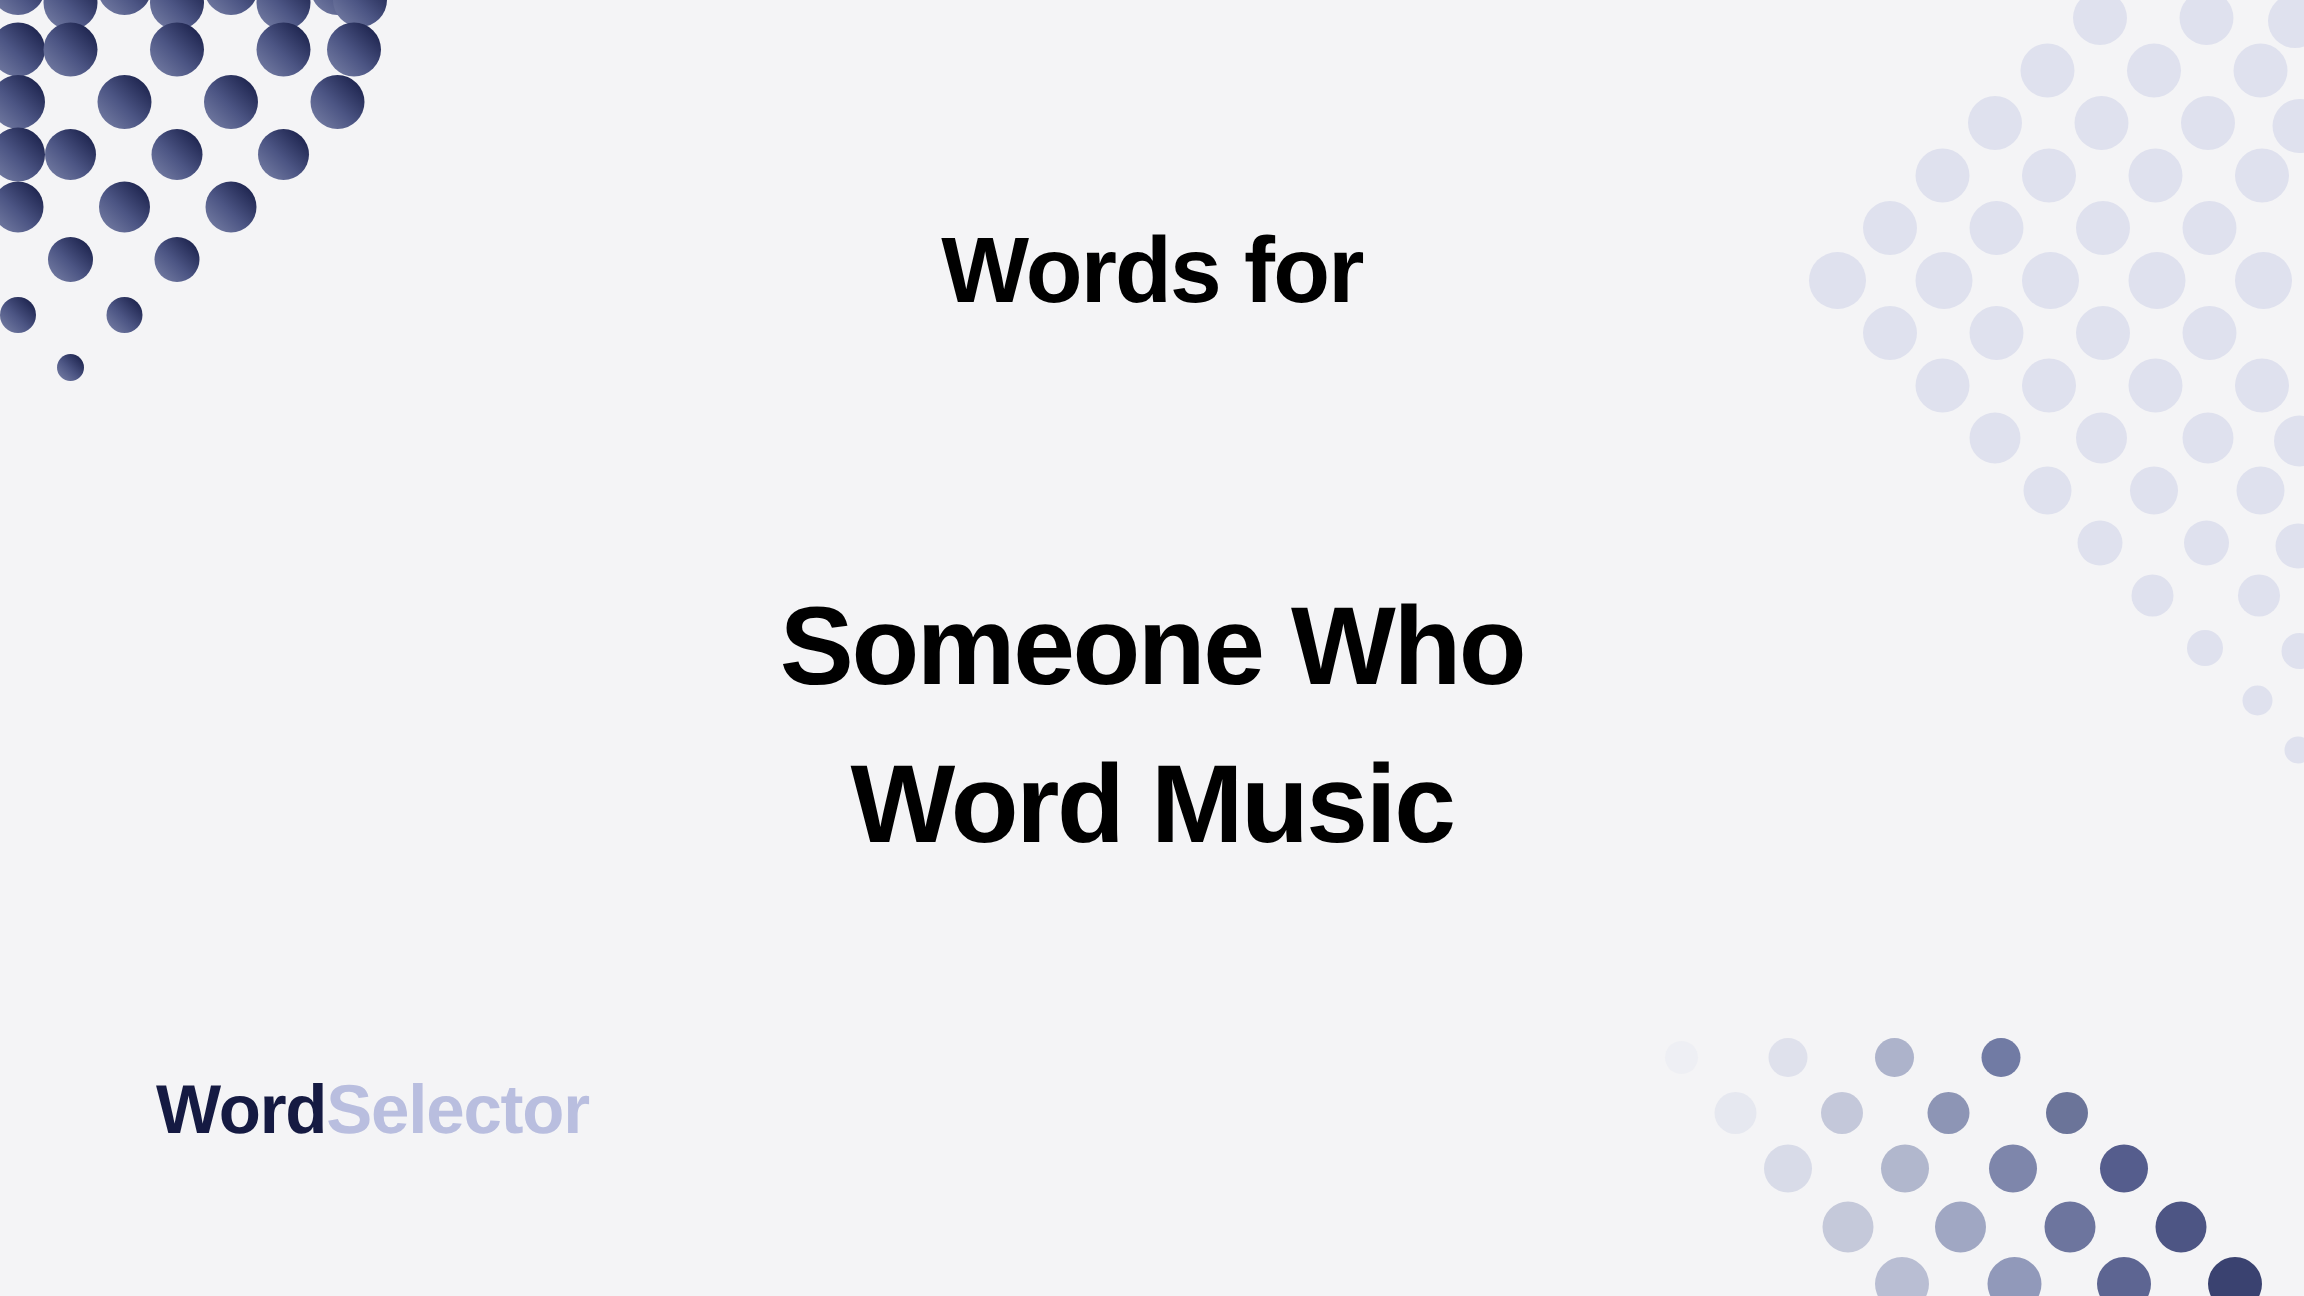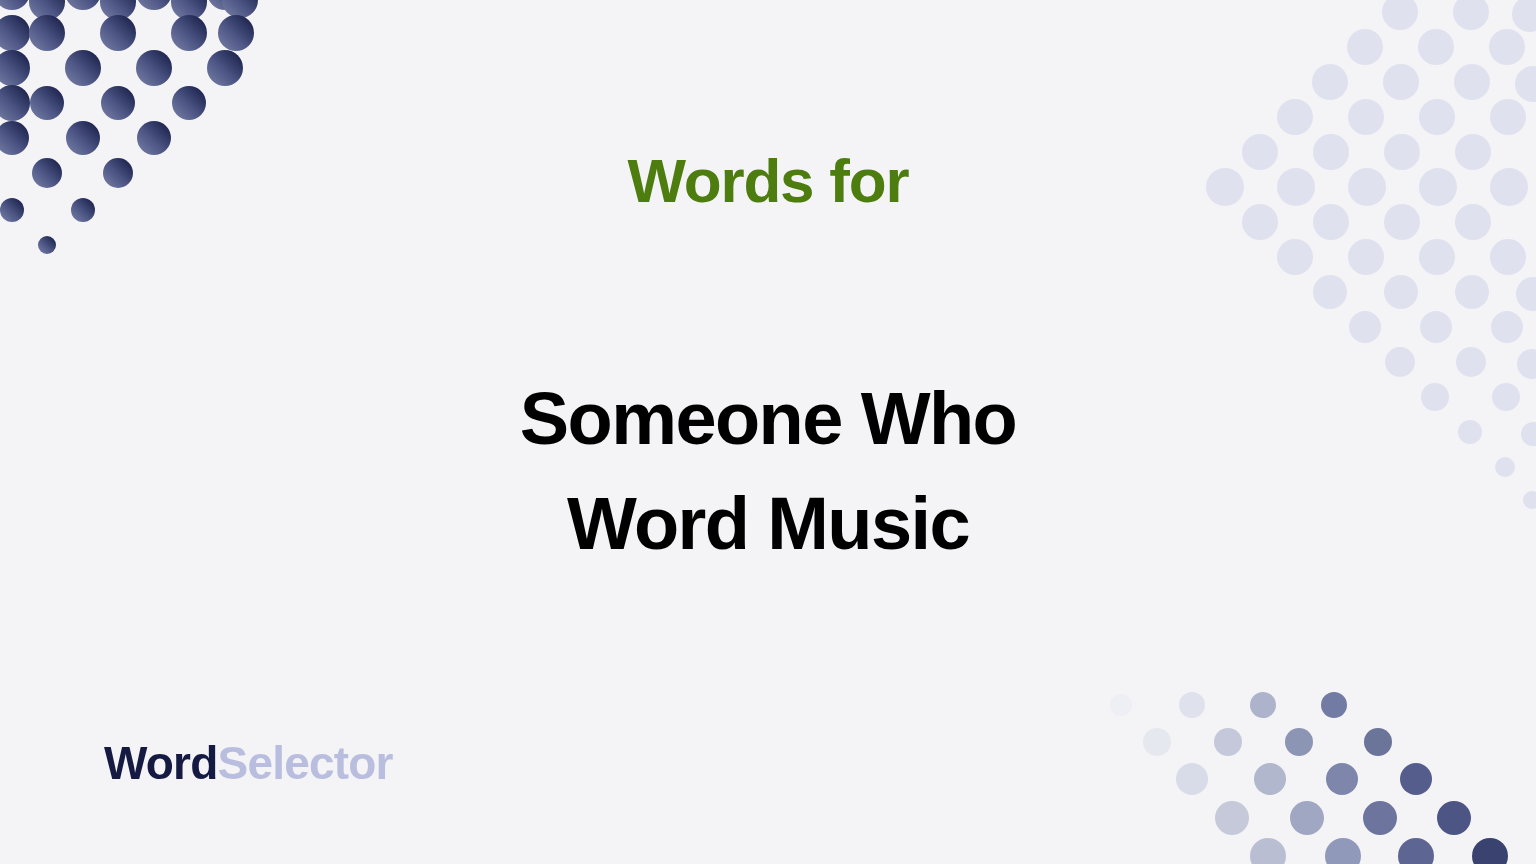--- a/index.html
+++ b/index.html
@@ -41,28 +41,28 @@
 
   .eyebrow {
     position: absolute;
     left: 0;
     top: 148px;
     width: 1536px;
     text-align: center;
     font-size: 62px;
     font-weight: 700;
     letter-spacing: -1.2px;
-    color: #4d7c0f;
+    color: #000000;
     line-height: 1.05;
   }
 
   .headline {
     position: absolute;
     left: 0;
-    top: 316px;
+    top: 328px;
     width: 1536px;
     text-align: center;
     font-size: 74px;
     font-weight: 700;
     letter-spacing: -1.6px;
     color: #000000;
     line-height: 1.42;
   }
   .headline .hl-line {
     display: block;
@@ -70,21 +70,20 @@
 
   .brand {
     position: absolute;
     left: 104px;
     top: 716px;
     font-size: 46px;
     font-weight: 700;
     letter-spacing: -0.8px;
     line-height: 1;
     white-space: nowrap;
-    margin-top: 24px;
   }
   .brand-primary { color: #151a42; }
   .brand-secondary { color: #b9bedf; }
 </style>
 </head>
 <body>
 
 <div id="canvas">
 
   <svg class="deco-layer" viewBox="0 0 1536 864" width="1536" height="864" aria-hidden="true">

